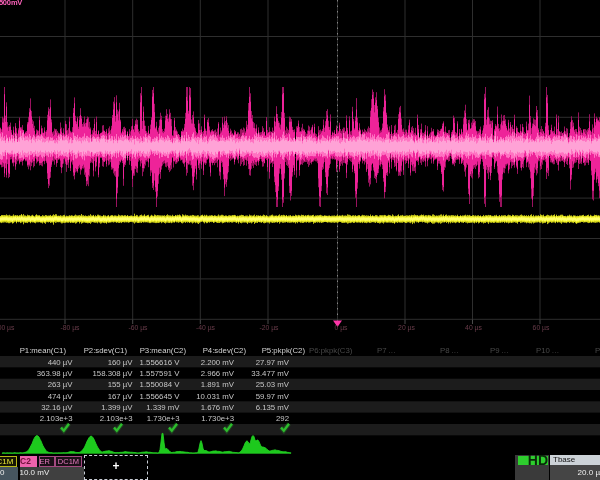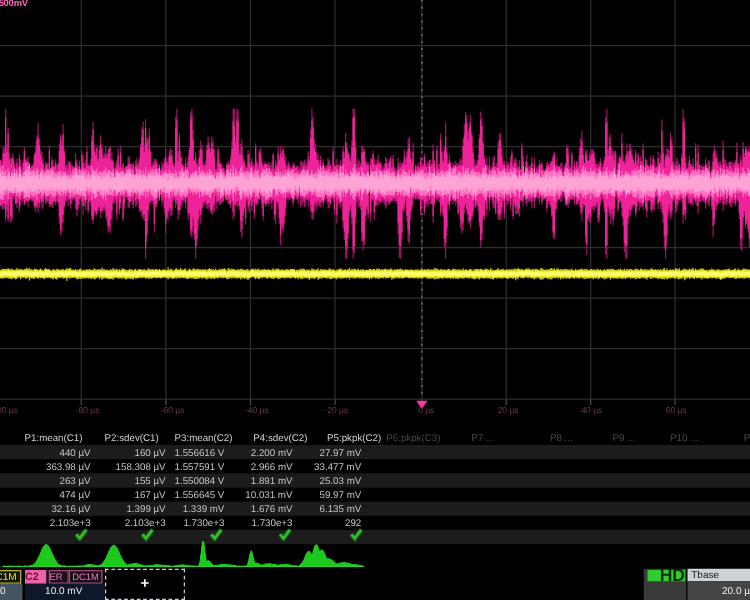--- a/index.html
+++ b/index.html
@@ -91,21 +91,21 @@
 </svg>
 <div class="abs" style="left:-1px;top:-2px;color:#ff63bc;font-size:7.5px;font-weight:bold;letter-spacing:-0.3px">500 mV</div>
 
 <div class="abs" style="left:-13px;top:455.5px;width:28px;height:9.5px;border:1px solid #b8b818;color:#e8e838;font-size:8px;line-height:9.5px;text-align:center;background:#151505">DC1M</div>
 <div class="abs" style="left:0;top:467px;width:18px;height:12.5px;background:#46555f;color:#eee;font-size:8px;line-height:12.5px">0 mV</div>
 
 <div class="abs" style="left:19.5px;top:455.5px;width:64.5px;height:24px;background:#0c0610"></div>
 <div class="abs" style="left:20px;top:456px;width:17px;height:11px;background:#ee62ac;color:#6d1038;font-size:8.5px;font-weight:bold;line-height:11px;text-align:left">C2</div>
 <div class="abs" style="left:38.5px;top:456px;width:14px;height:9px;border:1px solid #a34a80;background:#1c1018;color:#e87cc0;font-size:7.5px;line-height:9px;">ER</div>
 <div class="abs" style="left:55px;top:456px;width:25px;height:9px;border:1px solid #a34a80;background:#1c1018;color:#e87cc0;font-size:7.5px;line-height:9px;text-align:center">DC1M</div>
-<div class="abs" style="left:19.5px;top:467px;width:63px;height:12.5px;background:#0f172a;color:#eee;font-size:8px;line-height:12.5px;text-align:center;padding-right:2px">10.0 mV</div>
+<div class="abs" style="left:19.5px;top:467px;width:63px;height:12.5px;background:#404040;color:#eee;font-size:8px;line-height:12.5px;text-align:left;padding-right:2px">10.0 mV</div>
 
 <div class="abs" style="left:84px;top:455px;width:62px;height:23px;border:1px dashed #c9ced6;background:#000;color:#fff;font-size:12px;font-weight:bold;text-align:center;line-height:21px">+</div>
 
 <div class="abs" style="left:515px;top:455px;width:34px;height:25px;background:#3a3a3a"></div>
 <div class="abs" style="left:518px;top:455.5px;width:30px;height:9px;background:#2ece2e;color:#0a2a0a;font-size:14px;font-weight:bold;text-align:right;line-height:9px">HD</div>
 <div class="abs" style="left:515px;top:480px;width:34px;height:9px;color:#b9b9b9;font-size:7.5px;text-align:right;line-height:9px">12 Bits</div>
 
 <div class="abs" style="left:550px;top:455px;width:50px;height:9.5px;background:#ccd2d7;color:#111;font-size:8px;line-height:9.5px;padding-left:3px">Tbase</div>
 <div class="abs" style="left:550px;top:464.5px;width:50px;height:15.5px;background:#454545;color:#eee;font-size:8px;line-height:15.5px;text-align:right;padding-right:8px">20.0 µ</div>
 

